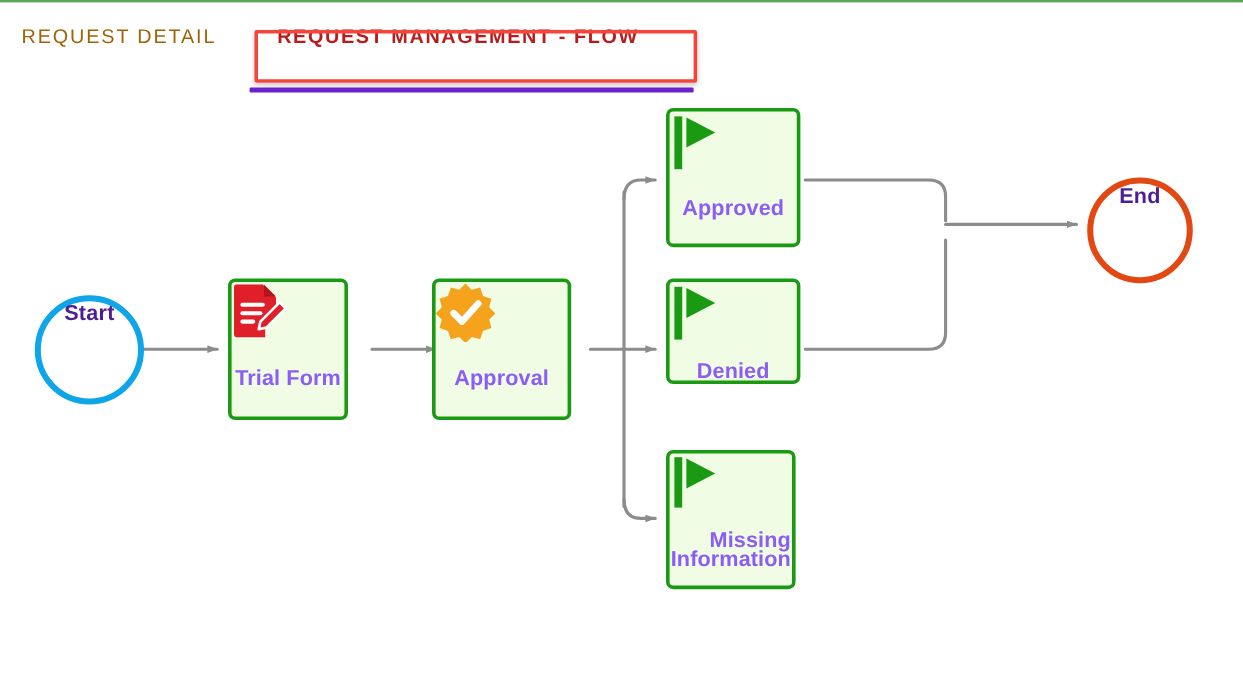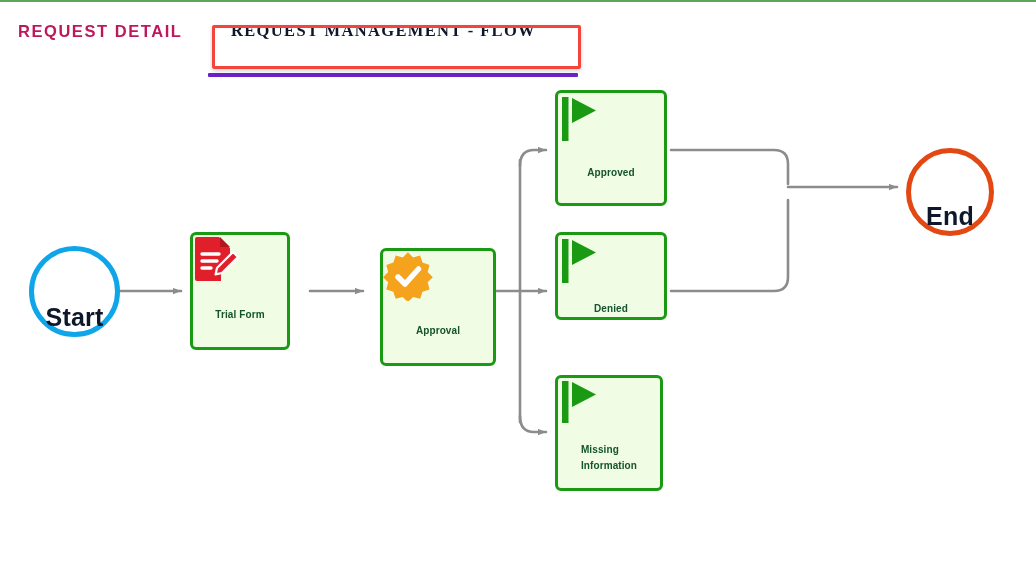--- a/index.html
+++ b/index.html
@@ -15,25 +15,25 @@
     position:absolute;left:0;top:0;width:1036px;height:2px;
     background:#5aa75a;
   }
 
   
   .tabbar{
     position:absolute;left:0;top:14px;width:1036px;height:48px;
   }
   .tab{
     position:absolute;top:0;height:34px;line-height:34px;
-    font-size:16.5px;letter-spacing:1.55px;font-weight:700;
-    color:#be185d;white-space:nowrap;cursor:pointer;
-    font-family:"Liberation Sans", sans-serif;
-  }
-  .tab.active{color:#0f172a;font-weight:700;letter-spacing:1.35px;font-family:Liberation Serif, serif;}
+    font-size:16.5px;letter-spacing:1.55px;font-weight:400;
+    color:#a16207;white-space:nowrap;cursor:pointer;
+    font-family:"Liberation Sans", sans-serif;
+  }
+  .tab.active{color:#b91c1c;font-weight:700;letter-spacing:1.35px;}
   #tab0{left:18px;}
   #tab1{left:231px;}
   #tab2{left:592px;}
 
   
   .annot-box{
     position:absolute;left:212px;top:11px;width:363px;height:38px;
     border:3px solid #f4453c;border-radius:2px;
     box-shadow:0 2px 4px rgba(0,0,0,.18);
     background:transparent;pointer-events:none;
@@ -44,45 +44,45 @@
     background:#6b21c8;border-radius:1px;
   }
 
   
   .canvas{position:absolute;left:0;top:72px;width:1036px;height:501px;}
   .canvas svg{position:absolute;left:0;top:0;}
 
   
   .circle-node{
     position:absolute;border-radius:50%;background:#fff;
-    display:flex;align-items:flex-end;justify-content:center;
-    font-size:25px;font-weight:700;color:#0f172a;
+    display:flex;align-items:flex-start;justify-content:center;
+    font-size:18px;font-weight:700;color:#4c1d95;
     font-family:"Liberation Sans", sans-serif;
     letter-spacing:.2px;
   }
   #node-start{left:29px;top:174px;width:81px;height:81px;border:5px solid #0ea5e9;}
   #node-end{left:906px;top:76px;width:78px;height:78px;border:5px solid #e34712;}
 
   
   .box-node{
     position:absolute;background:#f0fce4;
     border:3px solid #1a9a12;border-radius:6px;
     display:flex;flex-direction:column;align-items:center;
     justify-content:flex-start;box-sizing:border-box;
   }
   .box-node .ico{
     margin-top:14px;height:56px;display:flex;align-items:center;justify-content:center;
   }
   .box-node .lbl{
-    margin-top:2px;font-size:10px;font-weight:700;color:#14532d;
-    text-align:left;line-height:16px;letter-spacing:.1px;
+    margin-top:2px;font-size:18px;font-weight:700;color:#8b5cf6;
+    text-align:right;line-height:16px;letter-spacing:.1px;
     font-family:"Liberation Sans", sans-serif;
   }
   #node-trial{left:190px;top:160px;width:100px;height:118px;}
-  #node-approval{left:380px;top:160px;width:116px;height:118px;margin-top:16px;}
+  #node-approval{left:360px;top:160px;width:116px;height:118px;}
   #node-approved{left:555px;top:18px;width:112px;height:116px;}
   #node-denied{left:555px;top:160px;width:112px;height:88px;}
   #node-missing{left:555px;top:303px;width:108px;height:116px;}
   #node-missing .ico{margin-top:12px;height:50px;}
 </style>
 </head>
 <body>
 
 <div id="app">
 

